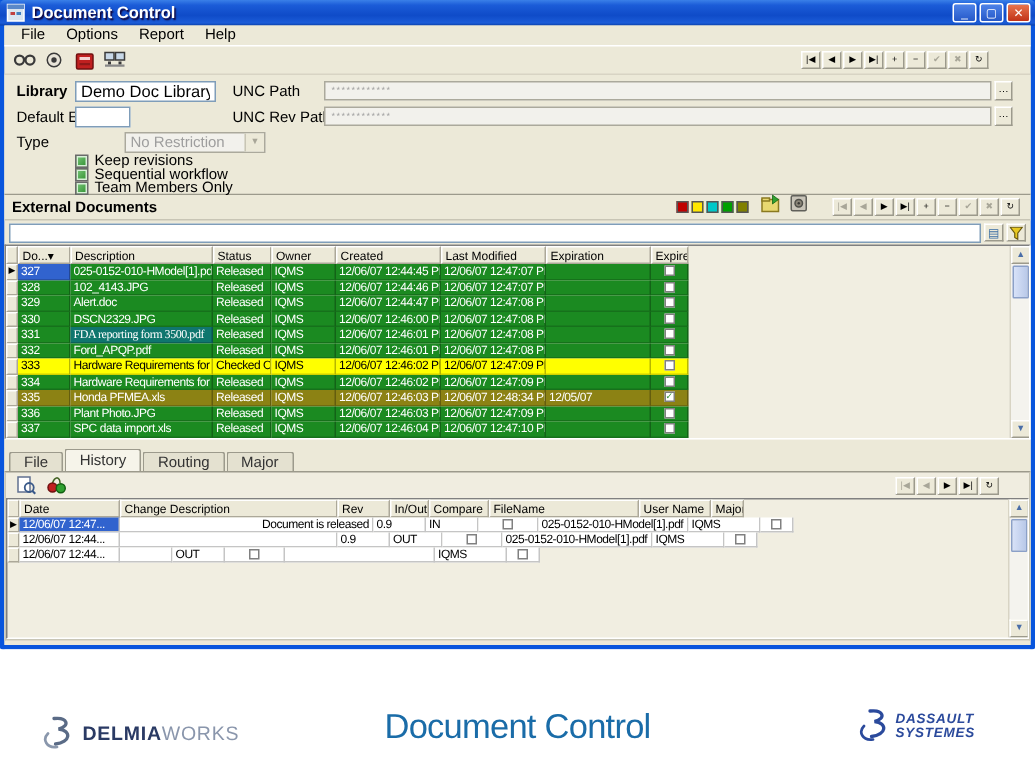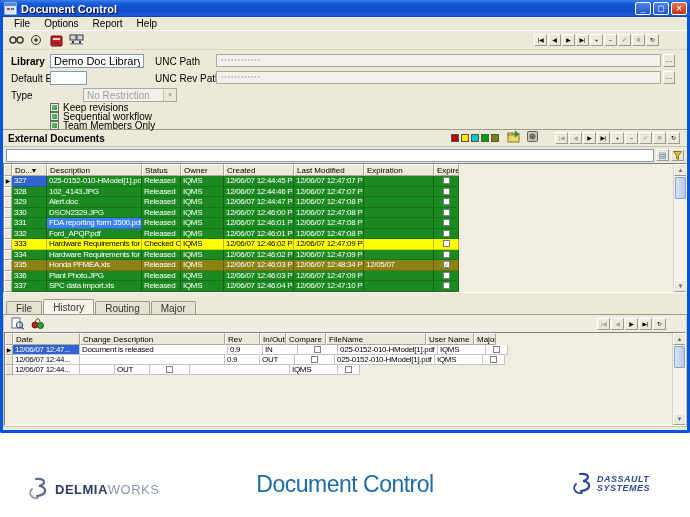--- a/index.html
+++ b/index.html
@@ -342,21 +342,21 @@
           <div class="g-cell" style="width: 70px; background: rgb(27, 138, 33); color: rgb(255, 255, 255);">12/06/07 12:46:00 PM</div>
           <div class="g-cell" style="width: 70px; background: rgb(27, 138, 33); color: rgb(255, 255, 255);">12/06/07 12:47:08 PM</div>
           <div class="g-cell" style="width: 70px; background: rgb(27, 138, 33); color: rgb(255, 255, 255);"></div>
           <div class="g-cell cb-wrap" style="width: 25px; background: rgb(27, 138, 33);">
             <span class="gcb"></span>
           </div>
         </div>
         <div class="g-row">
           <div class="g-marker" style="width: 8px;"></div>
           <div class="g-cell" style="width: 35px; background: rgb(27, 138, 33); color: rgb(255, 255, 255);">331</div>
-          <div class="g-cell" style="width: 95px; background: #3b82f6; color: rgb(255, 255, 255);">FDA reporting form 3500.pdf</div>
+          <div class="g-cell" style="width: 95px; background: #0f766e; color: rgb(255, 255, 255); font-family: Liberation Serif, serif;">FDA reporting form 3500.pdf</div>
           <div class="g-cell" style="width: 39px; background: rgb(27, 138, 33); color: rgb(255, 255, 255);">Released</div>
           <div class="g-cell" style="width: 43px; background: rgb(27, 138, 33); color: rgb(255, 255, 255);">IQMS</div>
           <div class="g-cell" style="width: 70px; background: rgb(27, 138, 33); color: rgb(255, 255, 255);">12/06/07 12:46:01 PM</div>
           <div class="g-cell" style="width: 70px; background: rgb(27, 138, 33); color: rgb(255, 255, 255);">12/06/07 12:47:08 PM</div>
           <div class="g-cell" style="width: 70px; background: rgb(27, 138, 33); color: rgb(255, 255, 255);"></div>
           <div class="g-cell cb-wrap" style="width: 25px; background: rgb(27, 138, 33);">
             <span class="gcb"></span>
           </div>
         </div>
         <div class="g-row">
@@ -485,21 +485,21 @@
             <div class="g-hcell" style="width: 35px;">Rev</div>
             <div class="g-hcell" style="width: 26px;">In/Out</div>
             <div class="g-hcell" style="width: 40px;">Compare</div>
             <div class="g-hcell" style="width: 100px;">FileName</div>
             <div class="g-hcell" style="width: 48px;">User Name</div>
             <div class="g-hcell" style="width: 22px;">Major</div>
           </div>
         <div class="g-row hrow">
             <div class="g-marker" style="width: 8px;">▶</div>
             <div class="g-cell cell-sel" style="width: 67px;">12/06/07 12:47...</div>
-            <div class="g-cell" style="width: 148px;">Document is released</div>
+            <div class="g-cell" style="width: 169px; text-align: right;">Document is released</div>
             <div class="g-cell" style="width: 35px;">0.9</div>
             <div class="g-cell" style="width: 35px;">IN</div>
             <div class="g-cell cb-wrap" style="width: 40px;">
               <span class="gcb"></span>
             </div>
             <div class="g-cell" style="width: 100px;">025-0152-010-HModel[1].pdf</div>
             <div class="g-cell" style="width: 48px;">IQMS</div>
             <div class="g-cell cb-wrap" style="width: 22px;">
               <span class="gcb"></span>
             </div>

